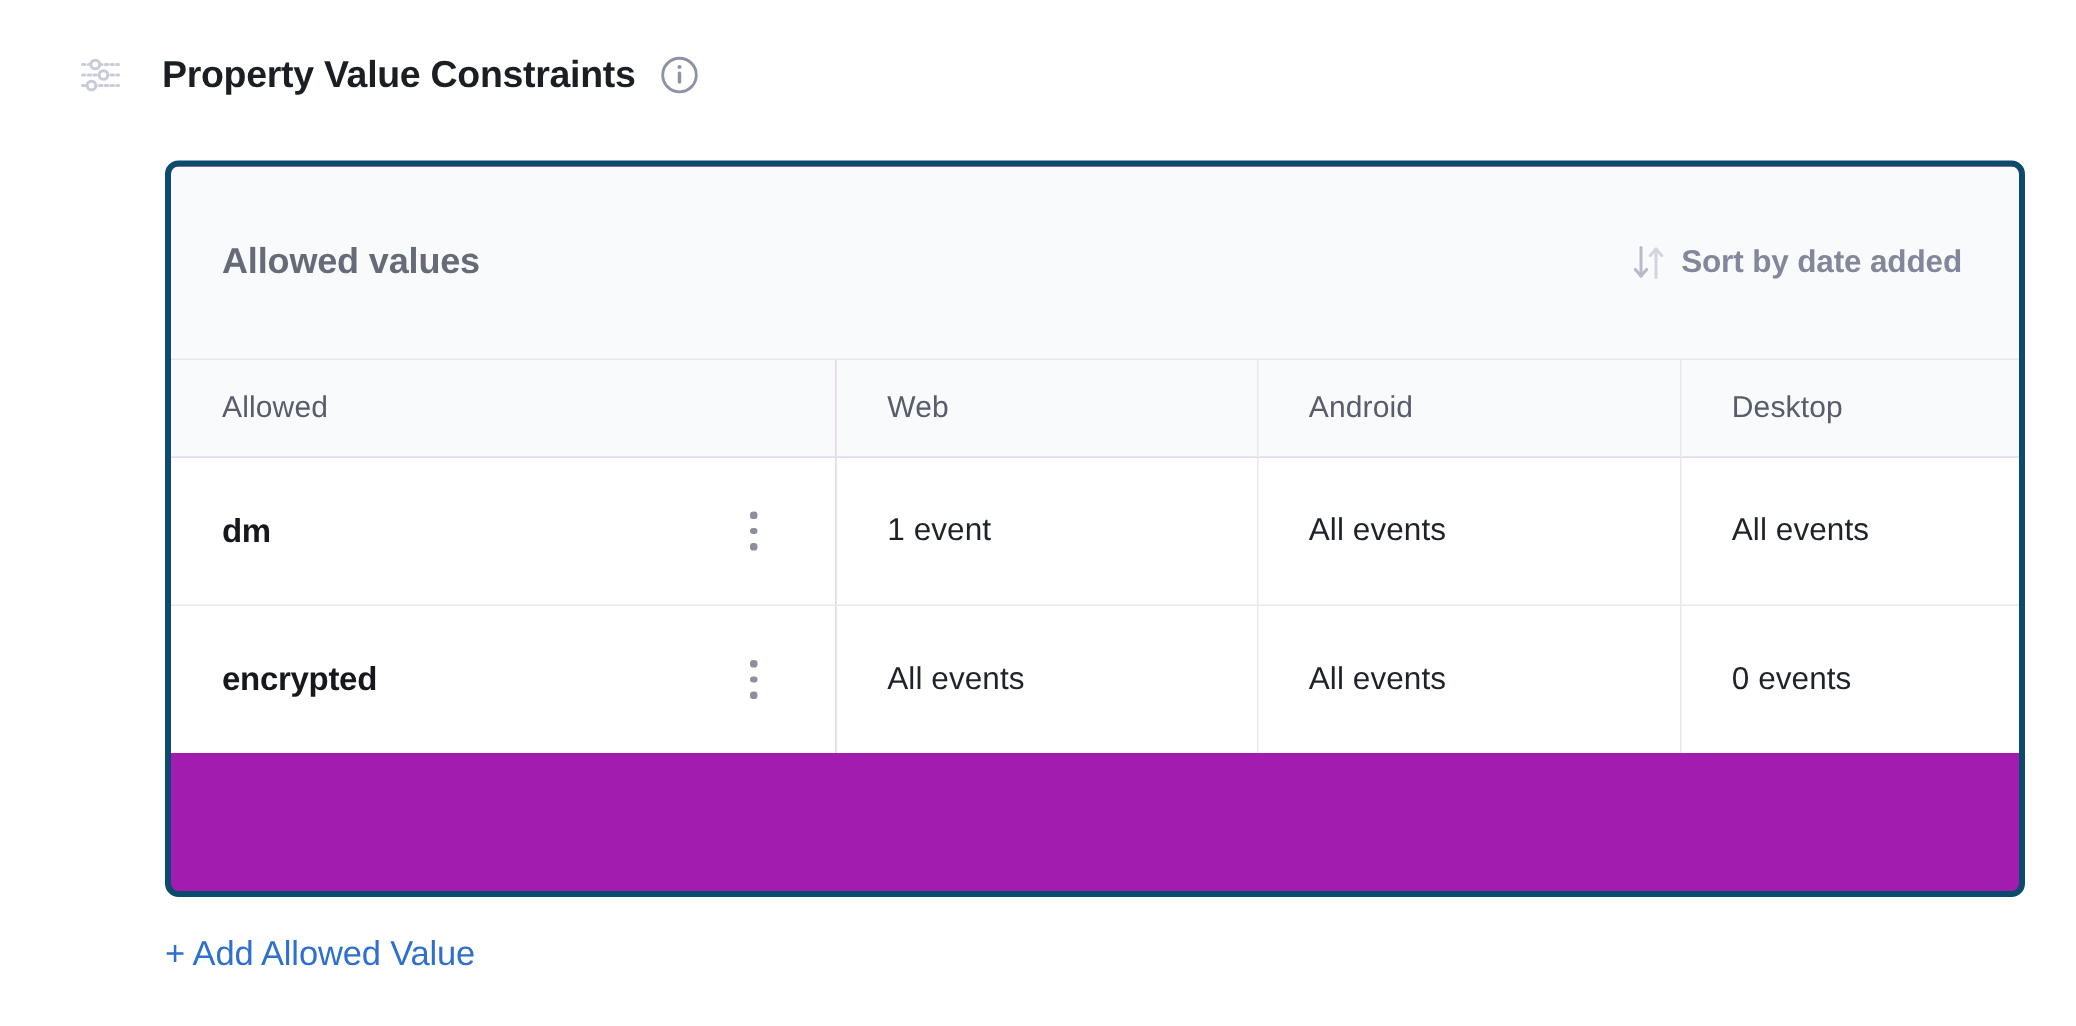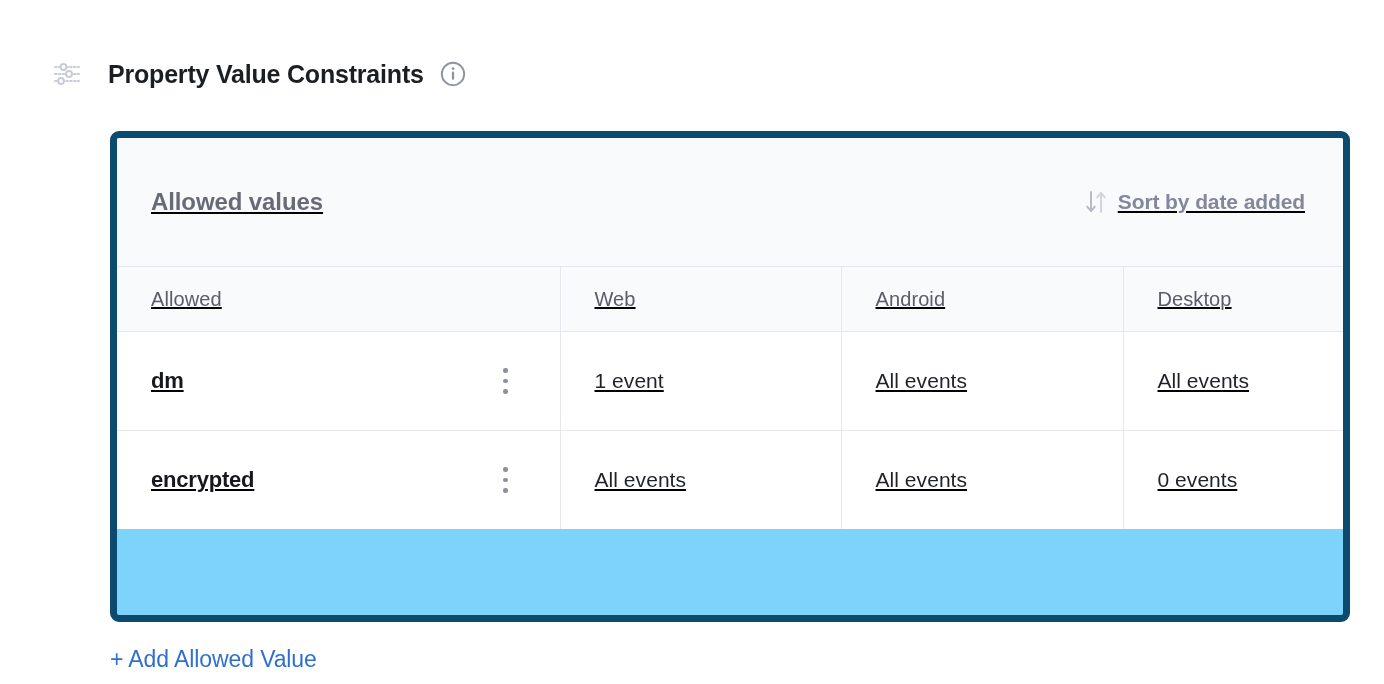--- a/index.html
+++ b/index.html
@@ -12,21 +12,20 @@
     height: 684px;
     font-family: "Liberation Sans", sans-serif;
     -webkit-font-smoothing: antialiased;
     overflow: hidden;
   }
 
   .page {
     position: relative;
     width: 1384px;
     height: 481px;
-    margin-top: 24px;
   }
 
   
   .section-header {
     position: absolute;
     left: 52px;
     top: 28px;
     display: flex;
     align-items: center;
     height: 44px;
@@ -54,25 +53,24 @@
   }
 
   
   .card {
     position: absolute;
     left: 110px;
     top: 107px;
     width: 1240px;
     height: 491px;
     box-sizing: border-box;
-    border: 7px solid #0c4a6e;
+    border: 4px solid #0c4a6e;
     border-radius: 9px;
-    background: #7dd3fc;
+    background: #a21caf;
     overflow: hidden;
-    text-decoration: underline;
   }
 
   .card-head {
     height: 129px;
     box-sizing: border-box;
     background: #f9fafc;
     border-bottom: 1px solid #e7e8ee;
     display: flex;
     align-items: center;
     justify-content: space-between;

